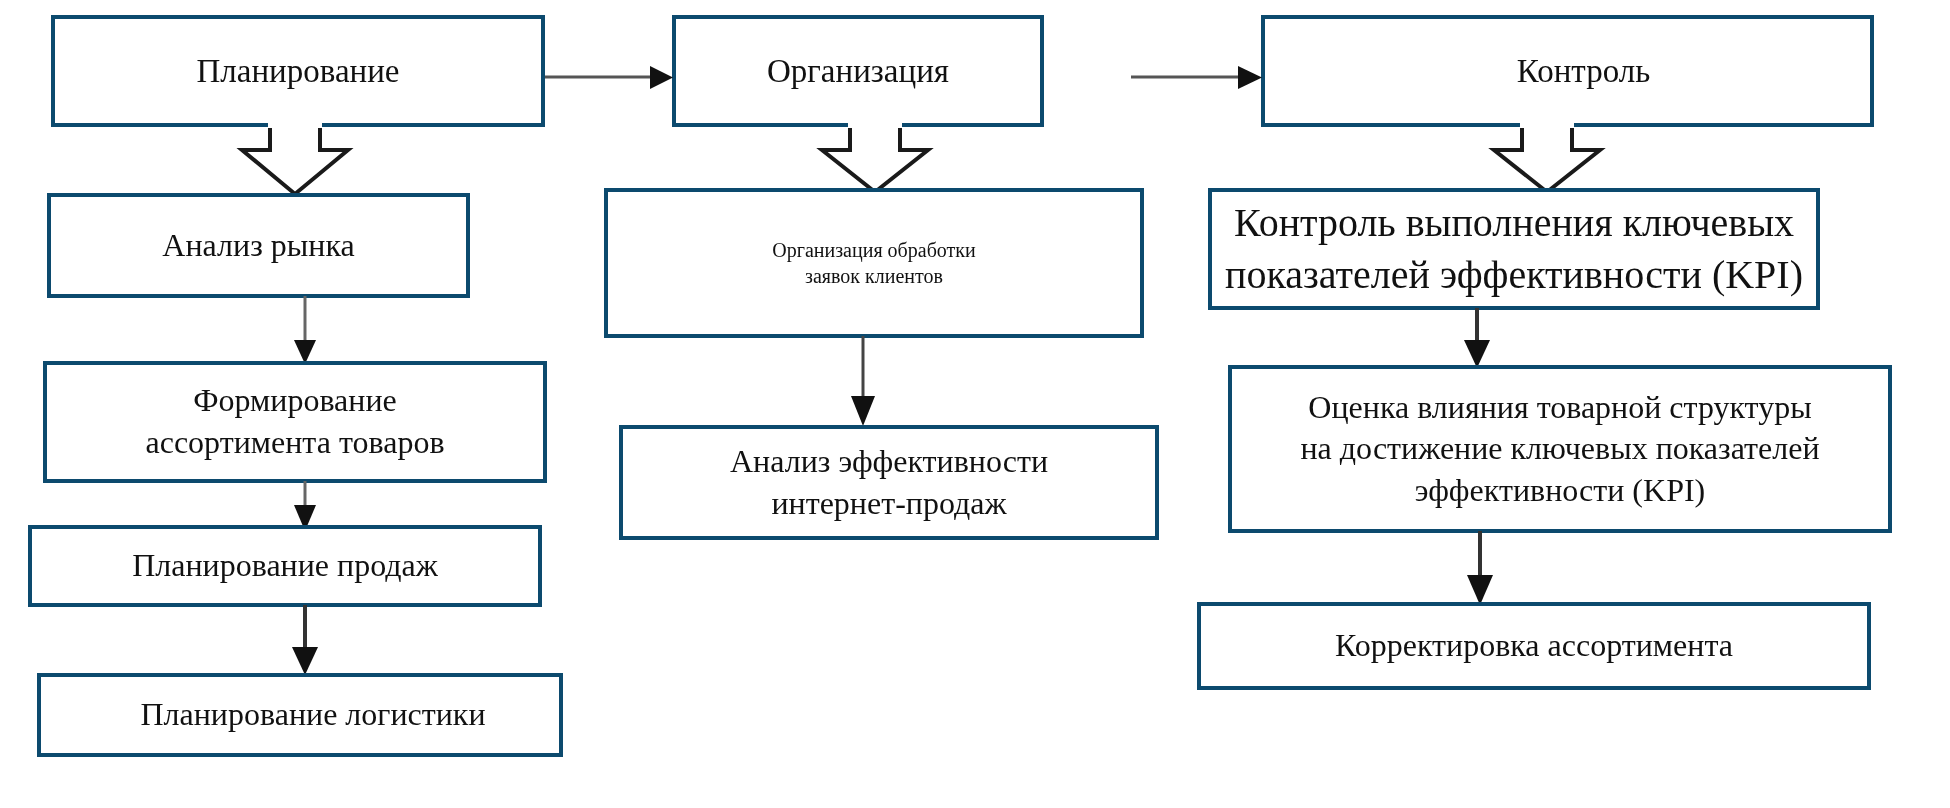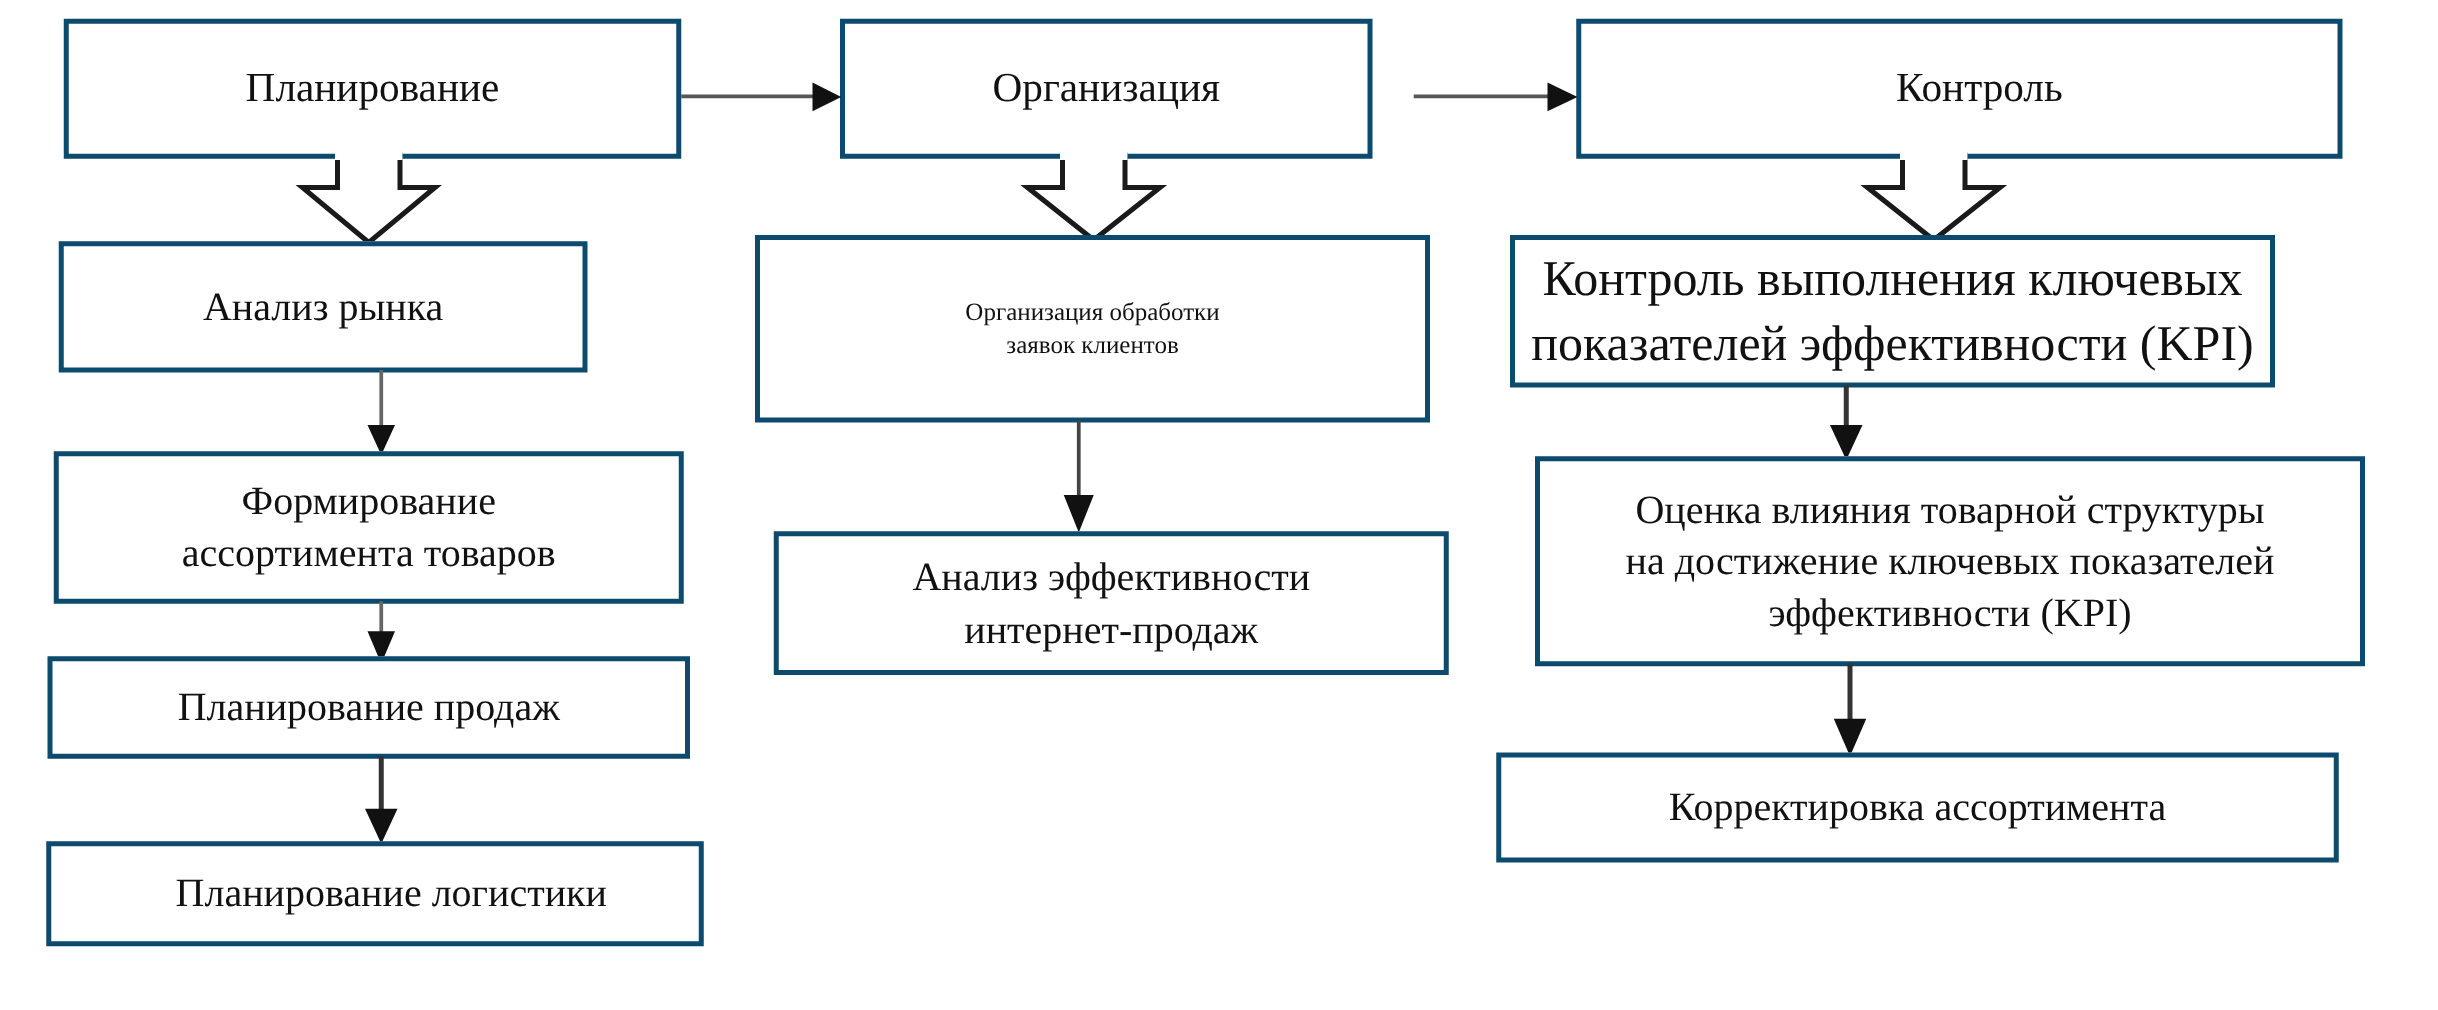--- a/index.html
+++ b/index.html
@@ -44,21 +44,21 @@
 </style>
 </head>
 <body>
 
 <div id="canvas">
 
   <div class="node" style="left:51px; top:15px; width:494px; height:112px; font-size:33px;">
     <span class="label">Планирование</span>
   </div>
 
-  <div class="node" style="left:672px; top:15px; width:426px; height:112px; font-size:33px;">
+  <div class="node" style="left:672px; top:15px; width:372px; height:112px; font-size:33px;">
     <span class="label">Организация</span>
   </div>
 
   <div class="node" style="left:1261px; top:15px; width:613px; height:112px; font-size:33px;padding-left:42px;">
     <span class="label">Контроль</span>
   </div>
 
   <div class="conn" style="left:545px; top:58px; width:132px; height:40px;">
     <svg width="132" height="40" viewBox="0 0 132 40">
       <line x1="0" y1="19" x2="110" y2="19" stroke="#555555" stroke-width="3"></line>
@@ -110,21 +110,21 @@
 ассортимента товаров</span>
   </div>
 
   <div class="conn" style="left:280px; top:481px; width:50px; height:52px;">
     <svg width="50" height="52" viewBox="0 0 50 52">
       <line x1="25" y1="0" x2="25" y2="30" stroke="#666666" stroke-width="3"></line>
       <polygon points="14,24 36,24 25,50" fill="#111111"></polygon>
     </svg>
   </div>
 
-  <div class="node" style="left:38px; top:525px; width:514px; height:82px; font-size:32px;">
+  <div class="node" style="left:28px; top:525px; width:514px; height:82px; font-size:32px;">
     <span class="label">Планирование продаж</span>
   </div>
 
   <div class="conn" style="left:280px; top:605px; width:50px; height:72px;">
     <svg width="50" height="72" viewBox="0 0 50 72">
       <line x1="25" y1="0" x2="25" y2="48" stroke="#333333" stroke-width="4"></line>
       <polygon points="12,42 38,42 25,70" fill="#111111"></polygon>
     </svg>
   </div>
 

